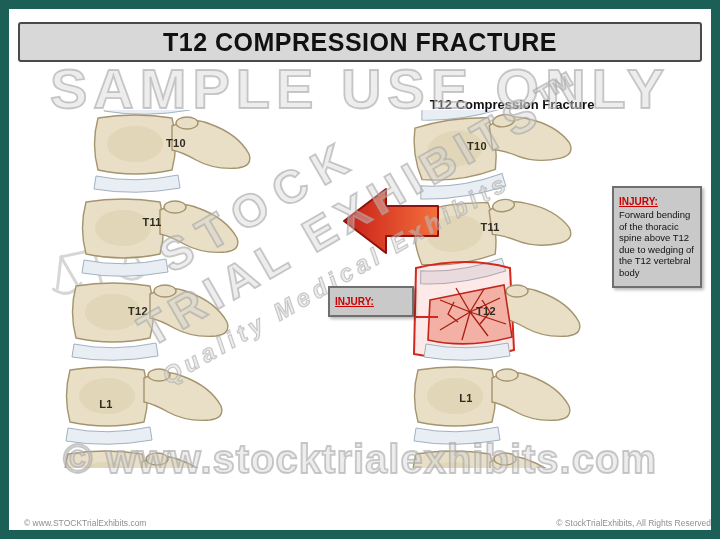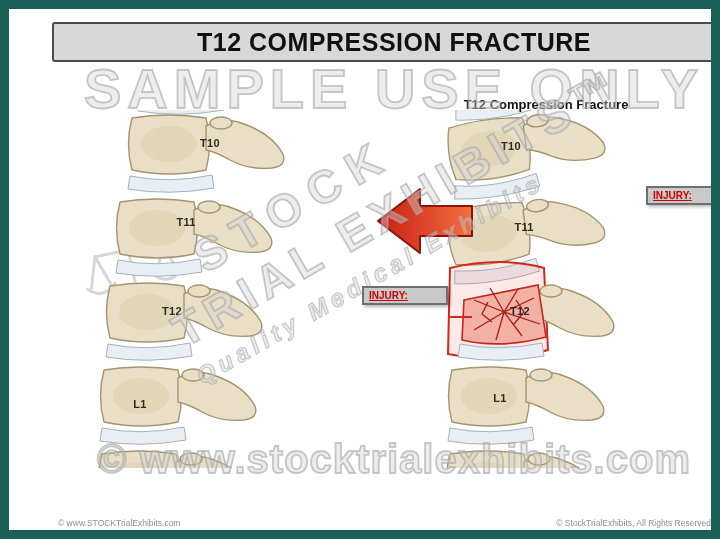--- a/index.html
+++ b/index.html
@@ -1,18 +1,18 @@
 <!DOCTYPE html>
 <html><head>
 <meta charset="utf-8">
 <style>
   * { margin:0; padding:0; box-sizing:border-box; }
   html,body { width:720px; height:539px; font-family:"Liberation Sans", sans-serif; background:#fff; }
   .canvas { position:relative; width:720px; height:539px; border:9px solid #1b5f57; background:#fff; }
-  .inner { position:absolute; inset:0; background:#fff; overflow:hidden;margin-left:34px; }
+  .inner { position:absolute; inset:0; background:#fff; overflow:hidden; }
 
   .title-banner { position:absolute; left:9px; top:13px; width:684px; height:40px;
     background:#d8d8d8; border:2px solid #4a4a4a; border-radius:3px; z-index:7;
     display:flex; align-items:center; justify-content:center; }
   .title-text { font-size:25px; font-weight:bold; color:#111; letter-spacing:.5px; white-space:nowrap; }
 
   .wm { position:absolute; color:rgba(210,210,210,.40); -webkit-text-stroke:1.8px rgba(168,168,168,.62);
     font-weight:bold; white-space:nowrap; pointer-events:none; }
   .wm-top { left:0; top:47px; width:702px; text-align:center; font-size:56px; letter-spacing:6px; z-index:5; }
   .wm-diag { left:70px; top:118px; width:560px; transform:rotate(-30deg); text-align:center; z-index:5; }
@@ -28,21 +28,21 @@
     color:#2f2b20; z-index:4; letter-spacing:.3px; }
 
   .spine-svg { position:absolute; z-index:2; }
   .arrow-svg { position:absolute; left:333px; top:176px; z-index:3; }
   .scales-svg { position:absolute; left:40px; top:210px; z-index:1; opacity:.55; transform:rotate(-12deg); }
 
   .bone { fill:#e9dfc6; stroke:#a5946e; stroke-width:1.4; }
   .shade { fill:#d9cda7; opacity:.5; }
   .disc { fill:#e8eef4; stroke:#a2b2c0; stroke-width:1; }
 
-  .callout { position:absolute; background:#c9c9c9; border:2px solid #6f6f6f; padding:2px 5px;
+  .callout { position:absolute; background:#c9c9c9; border:2px solid #6f6f6f; padding:8px 5px;
     z-index:7; box-shadow:2px 2px 3px rgba(0,0,0,.28); }
   .callout-header { color:#cc0000; font-weight:bold; font-size:10px; text-decoration:underline; }
   .callout-body { font-size:9.5px; color:#111; line-height:1.22; margin-top:2px; }
   .connector { position:absolute; left:407px; top:307px; width:22px; height:2px; background:#d2281e; z-index:5; }
 
   .footer-note { position:absolute; top:509px; font-size:8.5px; color:#8f8f8f; z-index:7; white-space:nowrap; }
   .footer-left { left:15px; }
   .footer-right { right:0; }
 </style>
 </head>
@@ -155,19 +155,20 @@
     <span class="vlabel" style="left:457px;top:389px;">L1</span>
 
     <div class="connector"></div>
 
     <div class="callout" style="left:319px;top:277px;width:86px;">
       <div class="callout-header">INJURY:</div>
     </div>
 
     <div class="callout" style="left:603px;top:177px;width:90px;">
       <div class="callout-header">INJURY:</div>
+      <div class="callout-body">Forward bending of the thoracic spine above T12 due to wedging of the T12 vertebral body</div>
     </div>
 
     <div class="footer-note footer-left">© www.STOCKTrialExhibits.com</div>
     <div class="footer-note footer-right">© StockTrialExhibits, All Rights Reserved</div>
 
   </div>
 </div>
 
 </body></html>

